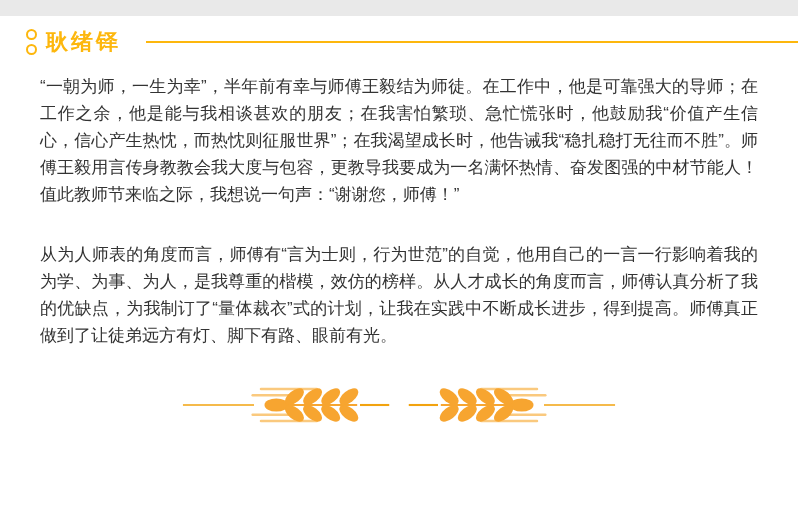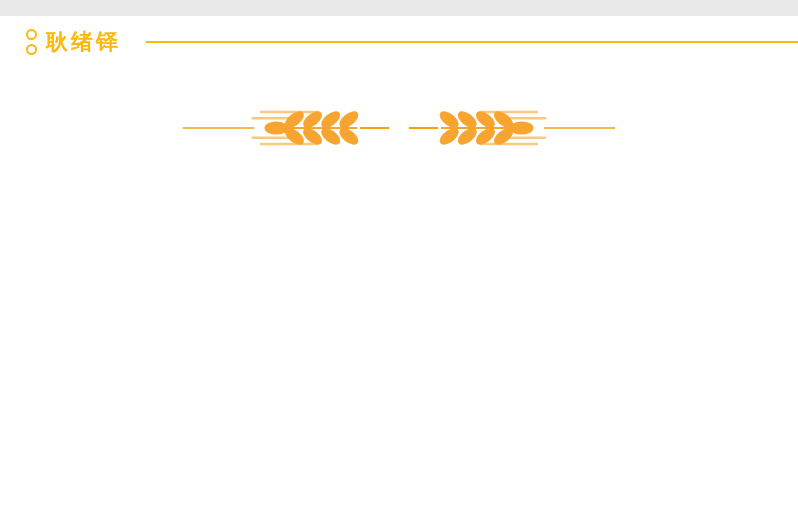--- a/index.html
+++ b/index.html
@@ -77,23 +77,25 @@
 
   <div class="section">
     <div class="section-header">
       <span class="dots">
         <span class="dot"></span>
         <span class="dot"></span>
       </span>
       <h2 class="author-name">耿绪铎</h2>
       <span class="header-rule"></span>
     </div>
+    <p class="para">“一朝为师，一生为幸”，半年前有幸与师傅王毅结为师徒。在工作中，他是可靠强大的导师；在工作之余，他是能与我相谈甚欢的朋友；在我害怕繁琐、急忙慌张时，他鼓励我“价值产生信心，信心产生热忱，而热忱则征服世界”；在我渴望成长时，他告诫我“稳扎稳打无往而不胜”。师傅王毅用言传身教教会我大度与包容，更教导我要成为一名满怀热情、奋发图强的中材节能人！值此教师节来临之际，我想说一句声：“谢谢您，师傅！”</p>
   </div>
 
   <div class="section">
+    <p class="para">从为人师表的角度而言，师傅有“言为士则，行为世范”的自觉，他用自己的一言一行影响着我的为学、为事、为人，是我尊重的楷模，效仿的榜样。从人才成长的角度而言，师傅认真分析了我的优缺点，为我制订了“量体裁衣”式的计划，让我在实践中不断成长进步，得到提高。师傅真正做到了让徒弟远方有灯、脚下有路、眼前有光。</p>
   </div>
 
   <div class="ornament-wrap">
     <svg width="434" height="46" viewBox="0 0 620 66" aria-hidden="true">
       <g id="wheat-half">
 
         <line x1="0" y1="33" x2="102" y2="33" stroke="#F2A30F" stroke-width="2.5"></line>
 
         <line x1="112" y1="10" x2="192" y2="10" stroke="#FAC97E" stroke-width="3.5" stroke-linecap="round"></line>
         <line x1="100" y1="19" x2="154" y2="19" stroke="#FAC97E" stroke-width="3.5" stroke-linecap="round"></line>

